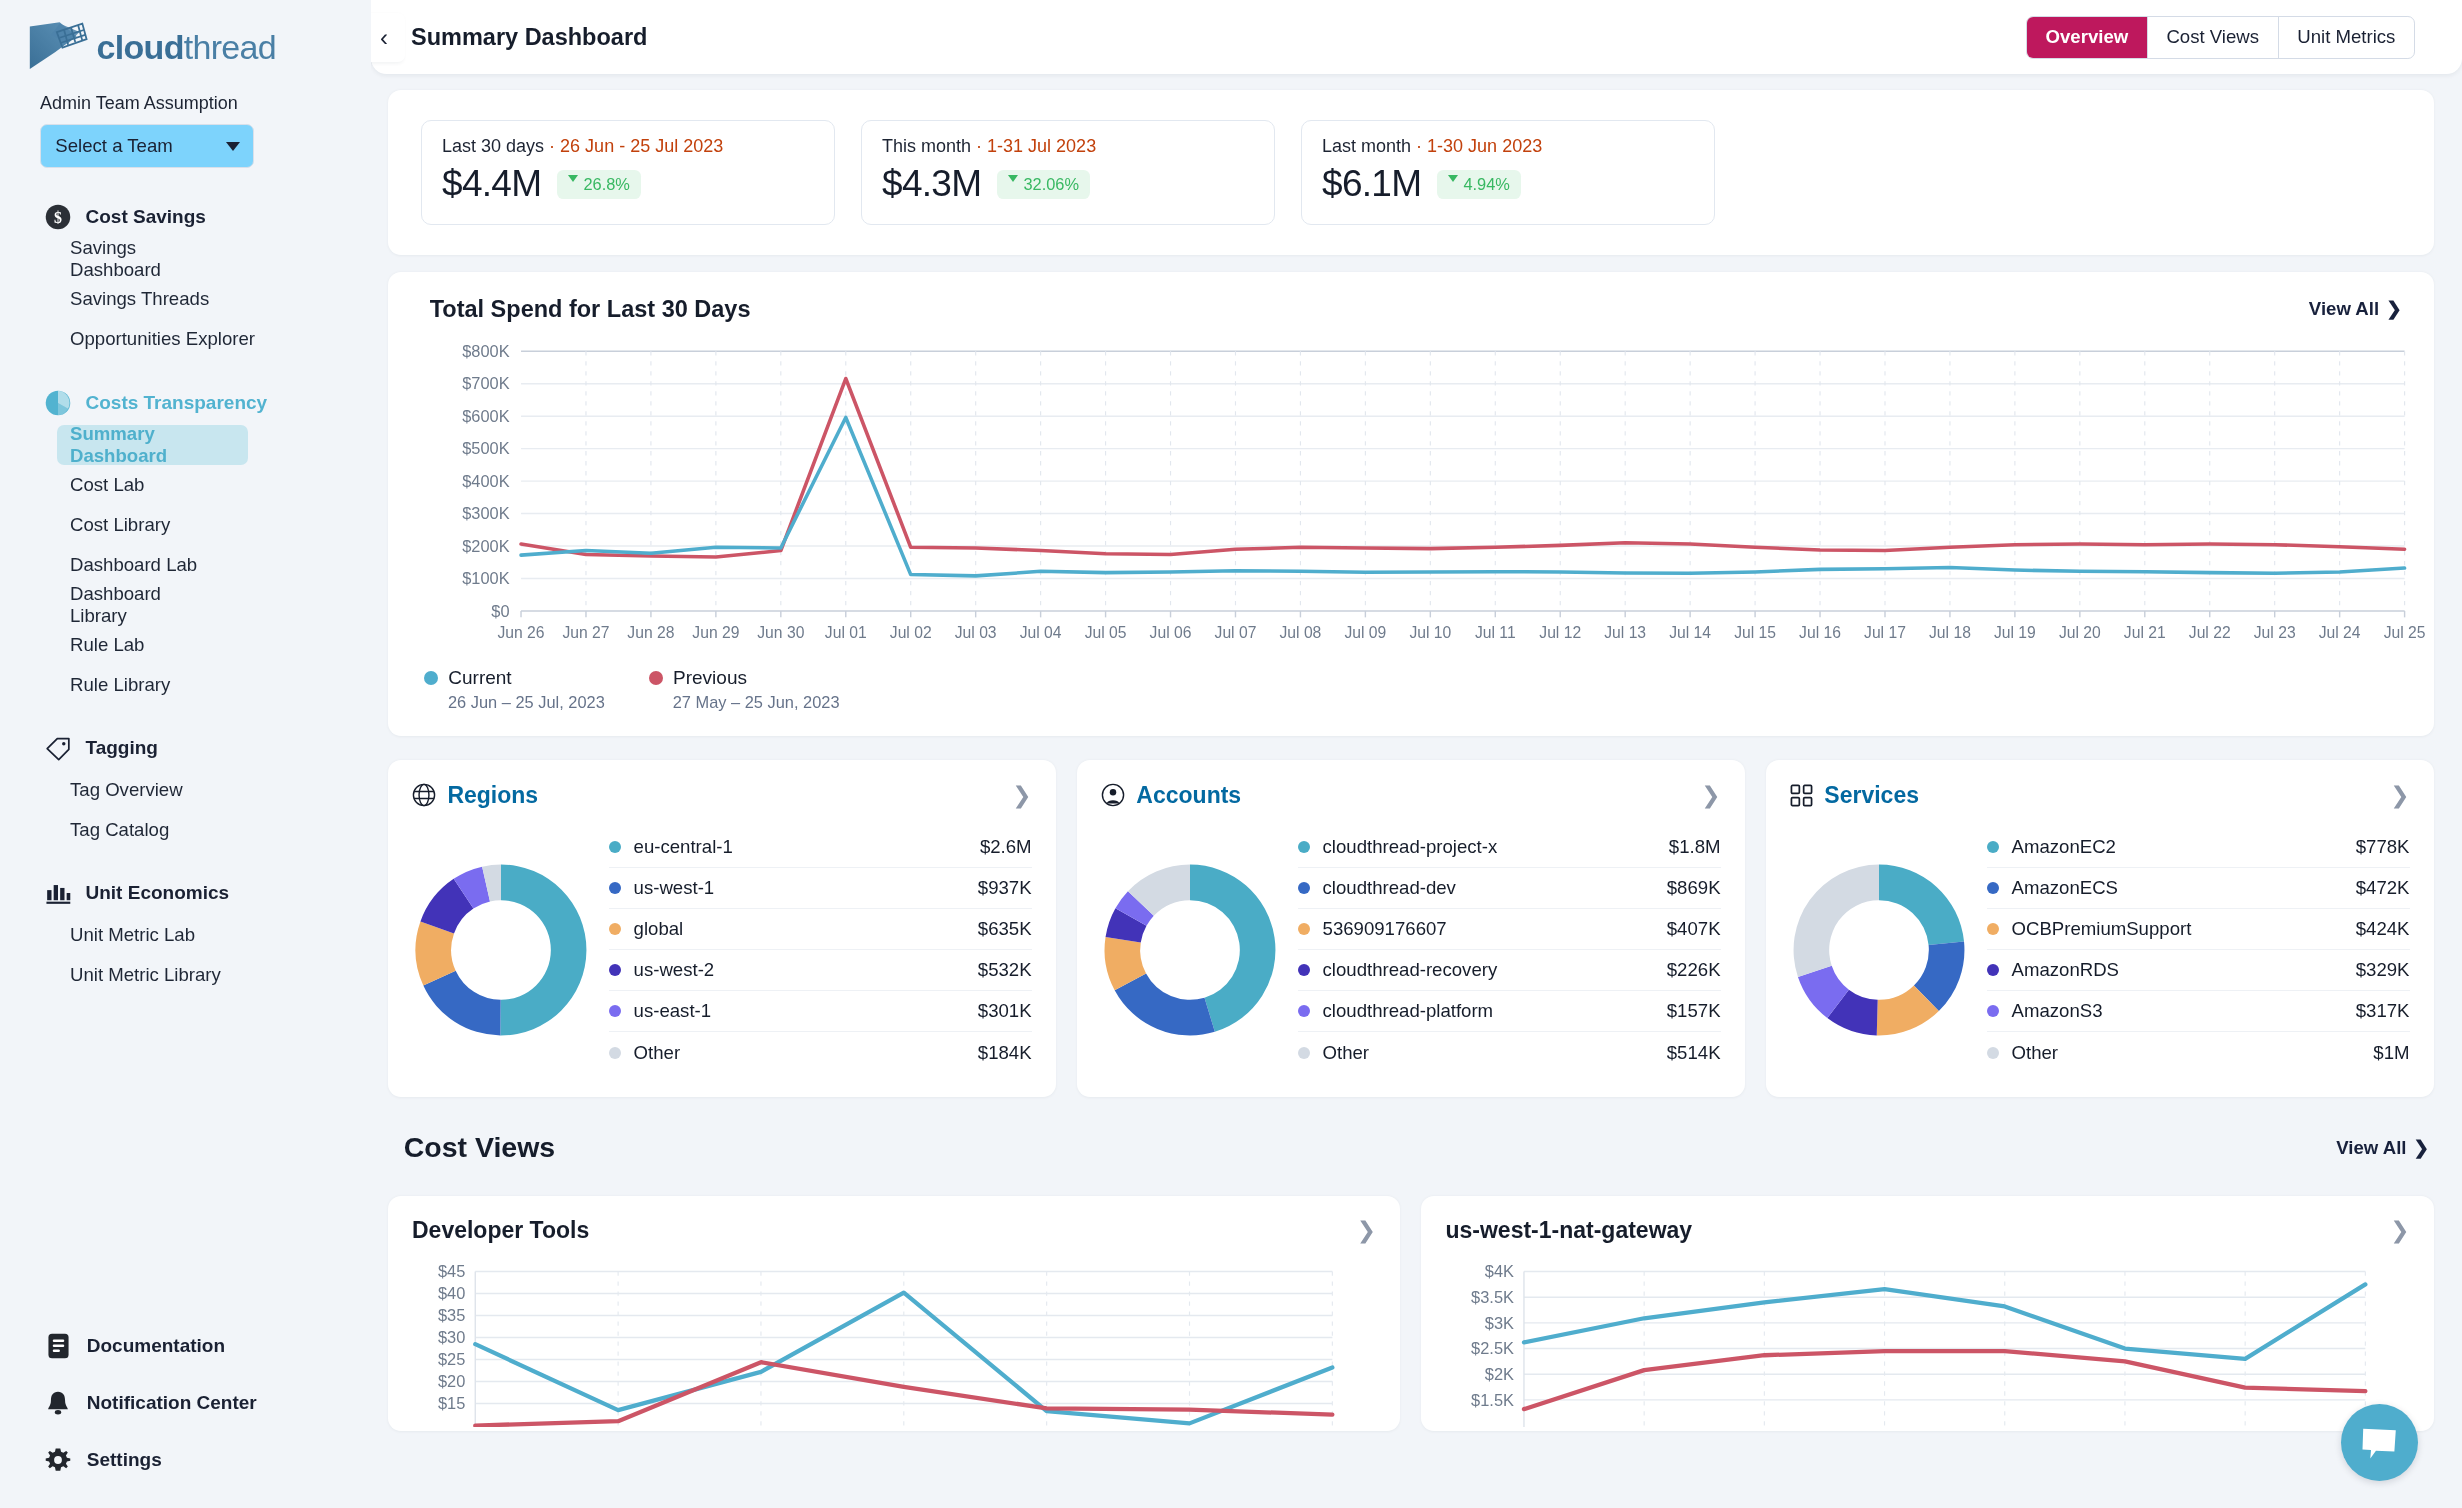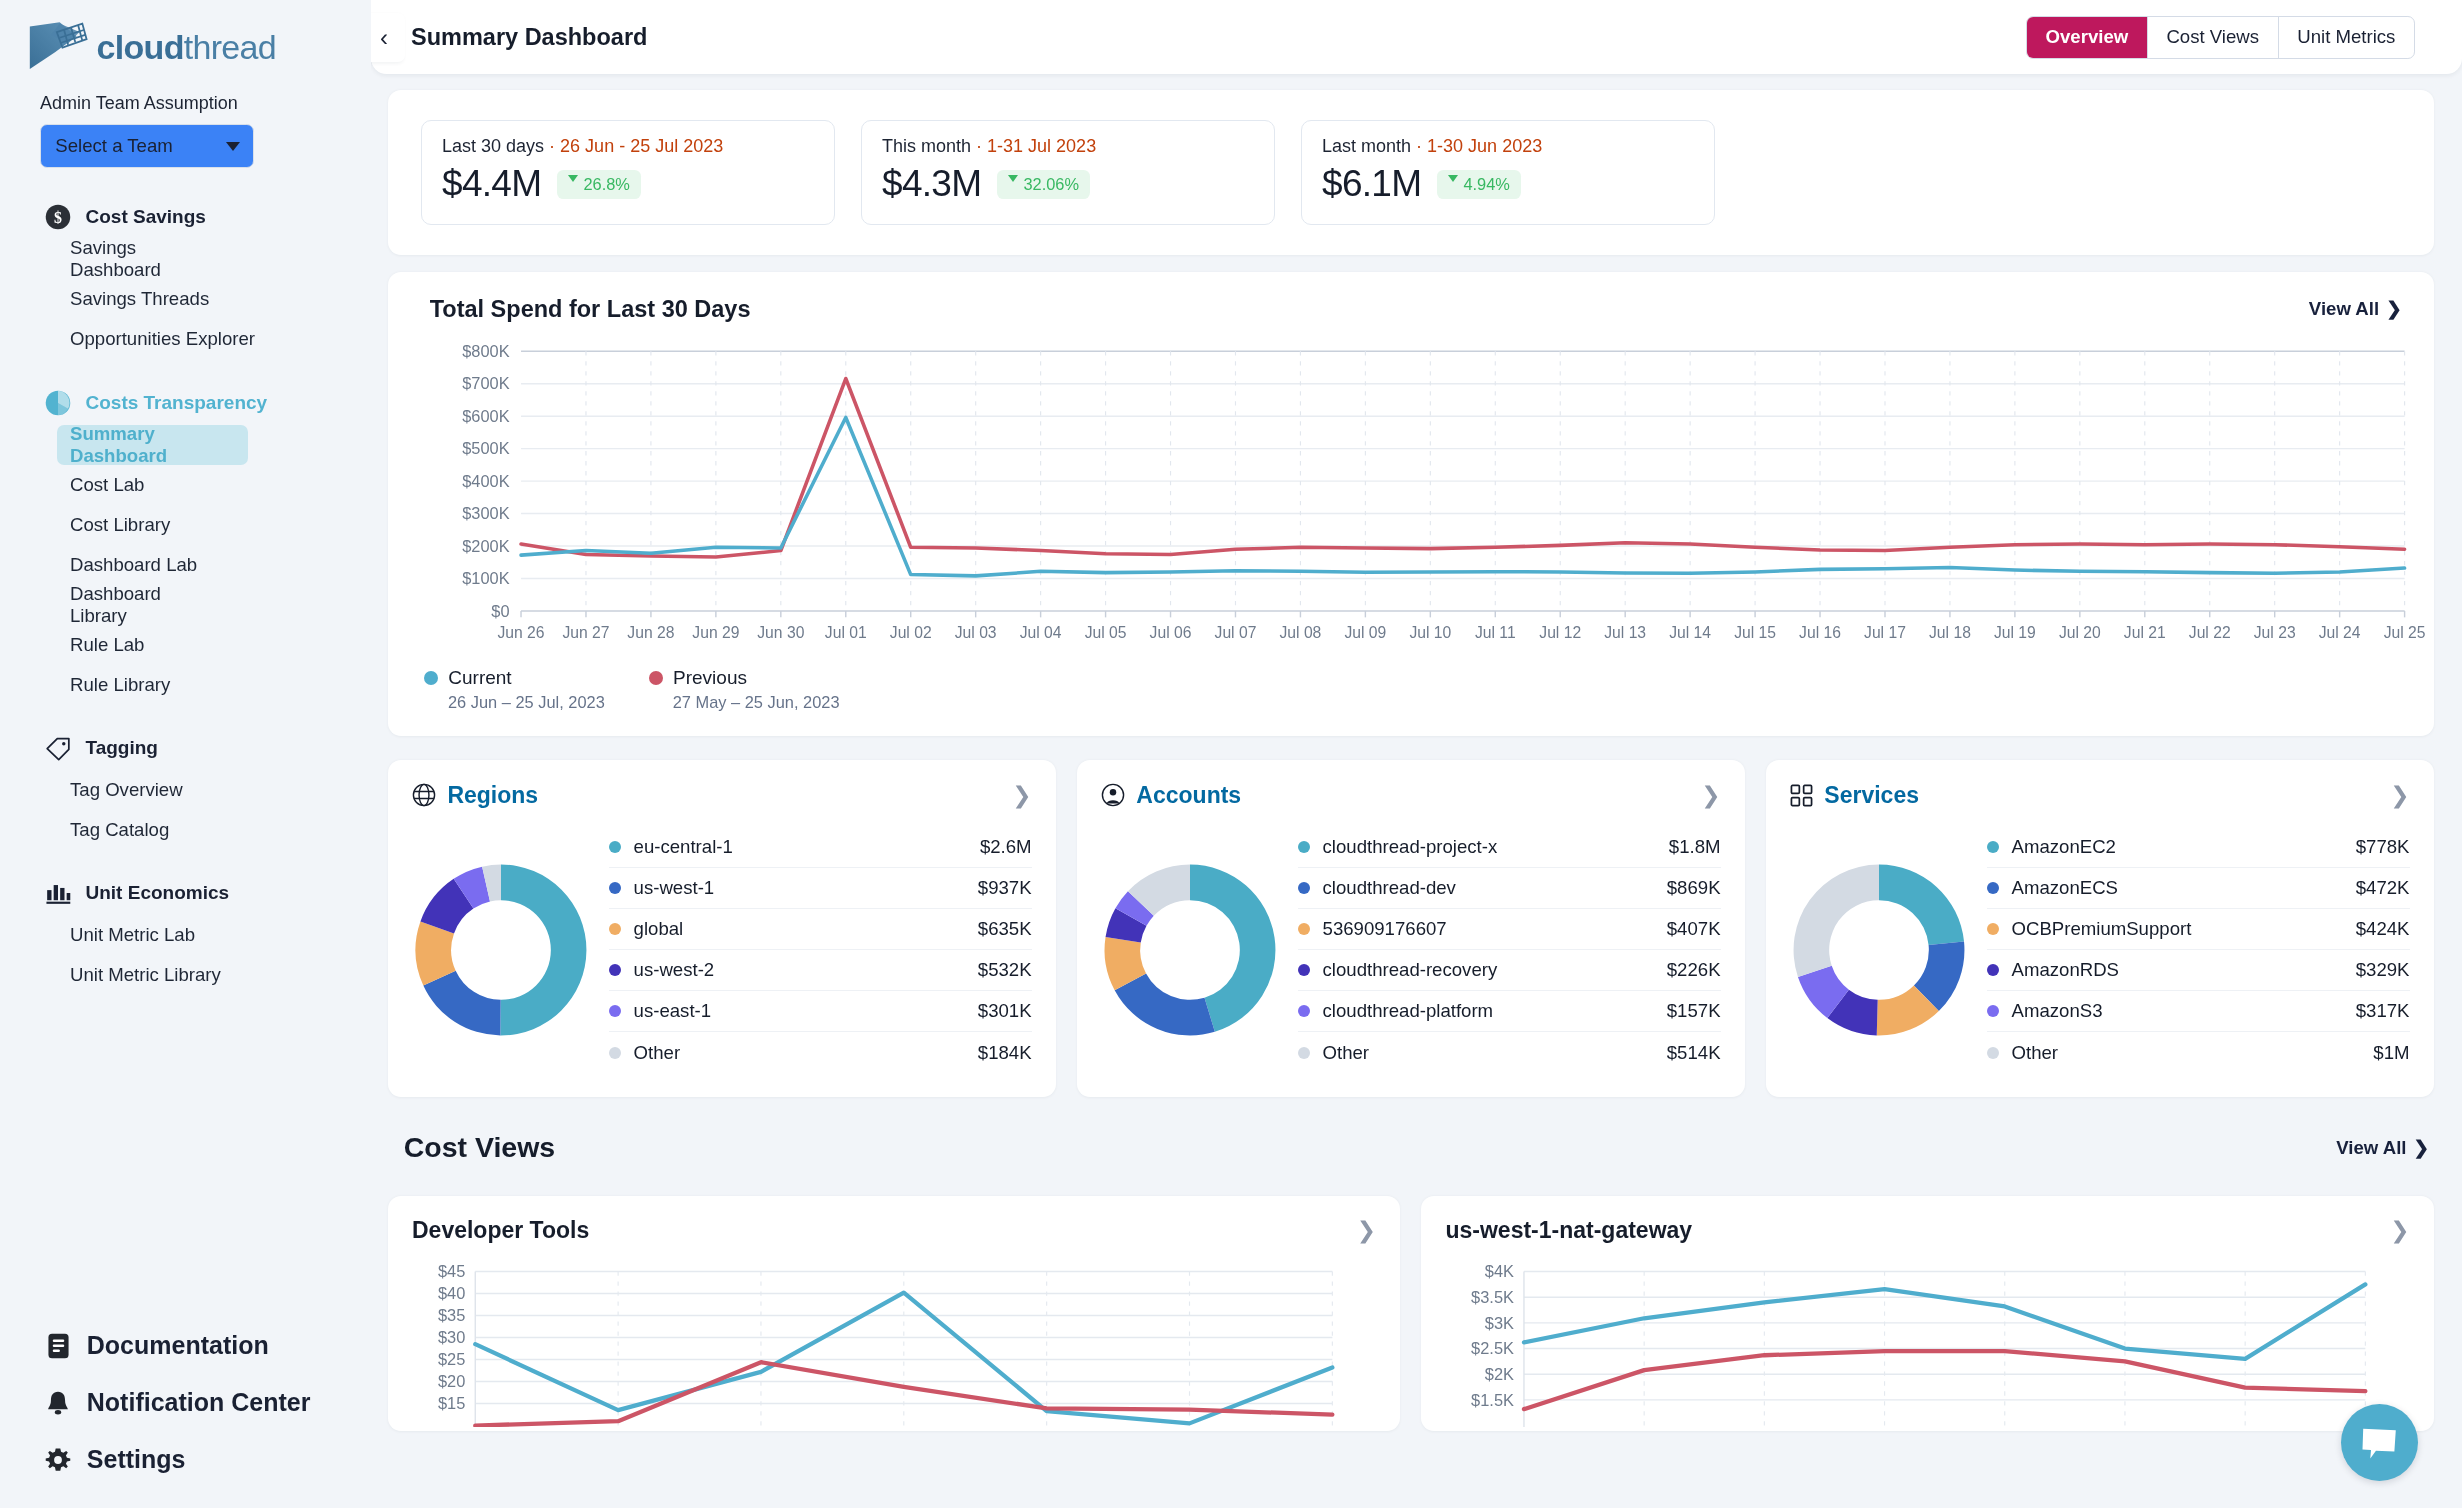--- a/index.html
+++ b/index.html
@@ -18,21 +18,21 @@
   }
   .logo-wrap { padding: 18.6px 0 0 27px; display: flex; align-items: center; gap: 8.6px; }
   .logo-mark { width: 61px; height: 56px; flex: 0 0 61px; }
   .logo-text { font-size: 34px; font-weight: 700; letter-spacing: -0.7px; line-height: 1; }
   .logo-text .b { color: #3a6f96; }
   .logo-text .t { color: #4a7fa5; font-weight: 400; }
 
   .team-block { padding: 18.6px 0 0 40px; }
   .team-label { font-size: 18px; color: #1d2433; margin-bottom: 10px; }
   .team-select {
-    width: 214px; height: 44px; background: #3b82f6;
+    width: 214px; height: 44px; background: #7dd3fc;
     border: 0.7px solid #d9e0ea; border-radius: 7.1px;
     display: flex; align-items: center; justify-content: space-between;
     padding: 0 13px 0 14.3px; font-size: 18.6px; color: #1a2133;
   }
   .caret { width: 0; height: 0; border-left: 7.8px solid transparent; border-right: 7.8px solid transparent; border-top: 9.3px solid #1a2133; }
 
   .nav { padding: 27px 0 0 0; }
   .nav-group-head {
     display: flex; align-items: center; gap: 13px;
     padding: 0 0 0 44px; height: 44px; font-size: 19px; font-weight: 700; color: #1a2133;
@@ -43,21 +43,21 @@
     height: 40px; display: flex; align-items: center;
     margin: 0 0 0 57px; padding: 0 13px; font-size: 18.6px; color: #1f2736;
     border-radius: 7.1px; width: 171px;
   }
   .nav-sub.sel { background: #c8e6ef; color: #4fb0cc; font-weight: 600; width: 191px; }
   .nav-gap { height: 21.4px; }
 
   .sidebar-bottom { position: absolute; left: 0; bottom: 20px; width: 371px; }
   .nav-bottom-item {
     display: flex; align-items: center; gap: 14.3px;
-    padding-left: 44px; height: 57px; font-size: 25px; font-weight: 700; color: #1a2133;
+    padding-left: 44px; height: 57px; font-size: 19px; font-weight: 700; color: #1a2133;
   }
 
   
   .main { flex: 1; height: 1508px; position: relative; overflow: hidden; }
   .topbar {
     position: absolute; top: 0; left: 0; width: 2091px; height: 74px;
     background: #fff; border-radius: 0 0 15.7px 15.7px;
     box-shadow: 0 1.4px 4.3px rgba(20,30,50,.06);
     display: flex; align-items: center; z-index: 5;
   }

